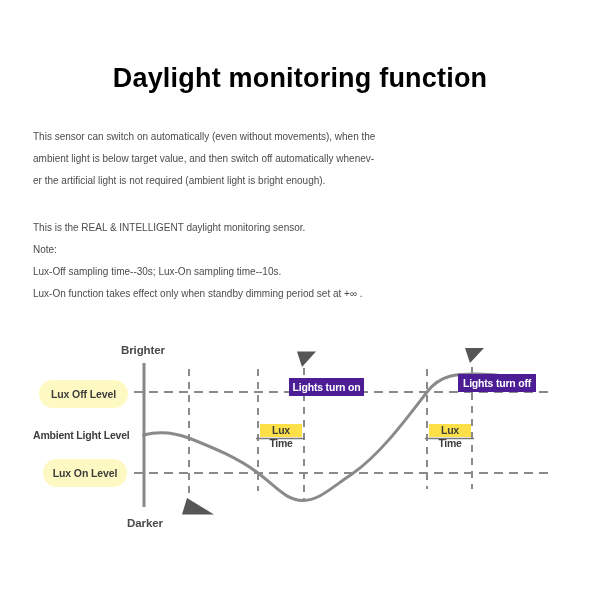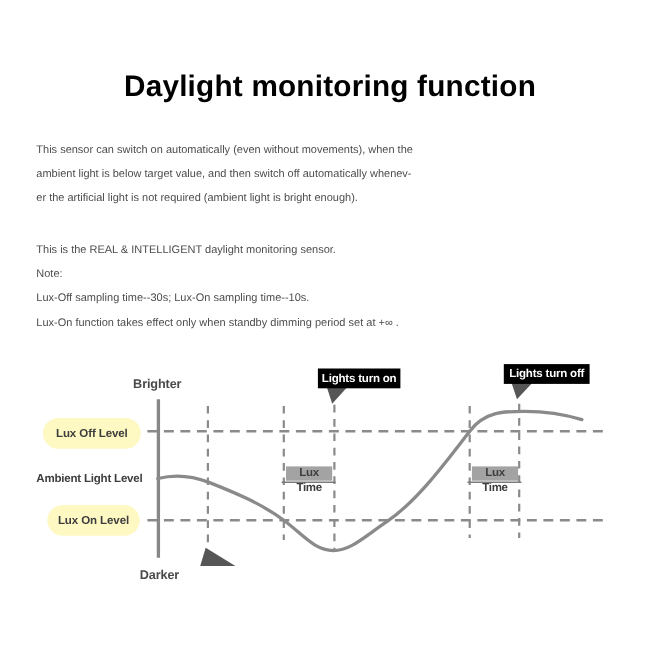--- a/index.html
+++ b/index.html
@@ -36,26 +36,27 @@
   .pill{
     display:flex;align-items:center;justify-content:center;
     background:#fef9c3;border-radius:14px;
     font-size:10.5px;font-weight:700;color:#3d3d3d;letter-spacing:-0.1px;
   }
   .plain-level-label{
     font-size:10.5px;font-weight:700;color:#3d3d3d;letter-spacing:-0.2px;
   }
   .badge{
     display:flex;align-items:center;justify-content:center;
-    background:#000000;color:#ffffff;
+    background:#4c1d95;color:#ffffff;
     font-size:10.5px;font-weight:700;letter-spacing:-0.2px;
     white-space:nowrap;
+    margin-top:43px;
   }
   .lux-time{
-    background:#a3a3a3;text-align:center;
+    background:#fde047;text-align:center;
     font-size:10.5px;font-weight:600;color:#3d3d3d;letter-spacing:-0.3px;
     line-height:13px;
   }
 </style>
 </head>
 <body>
 
 <div class="page">
 
   <h1 class="page-title">Daylight monitoring function</h1>

